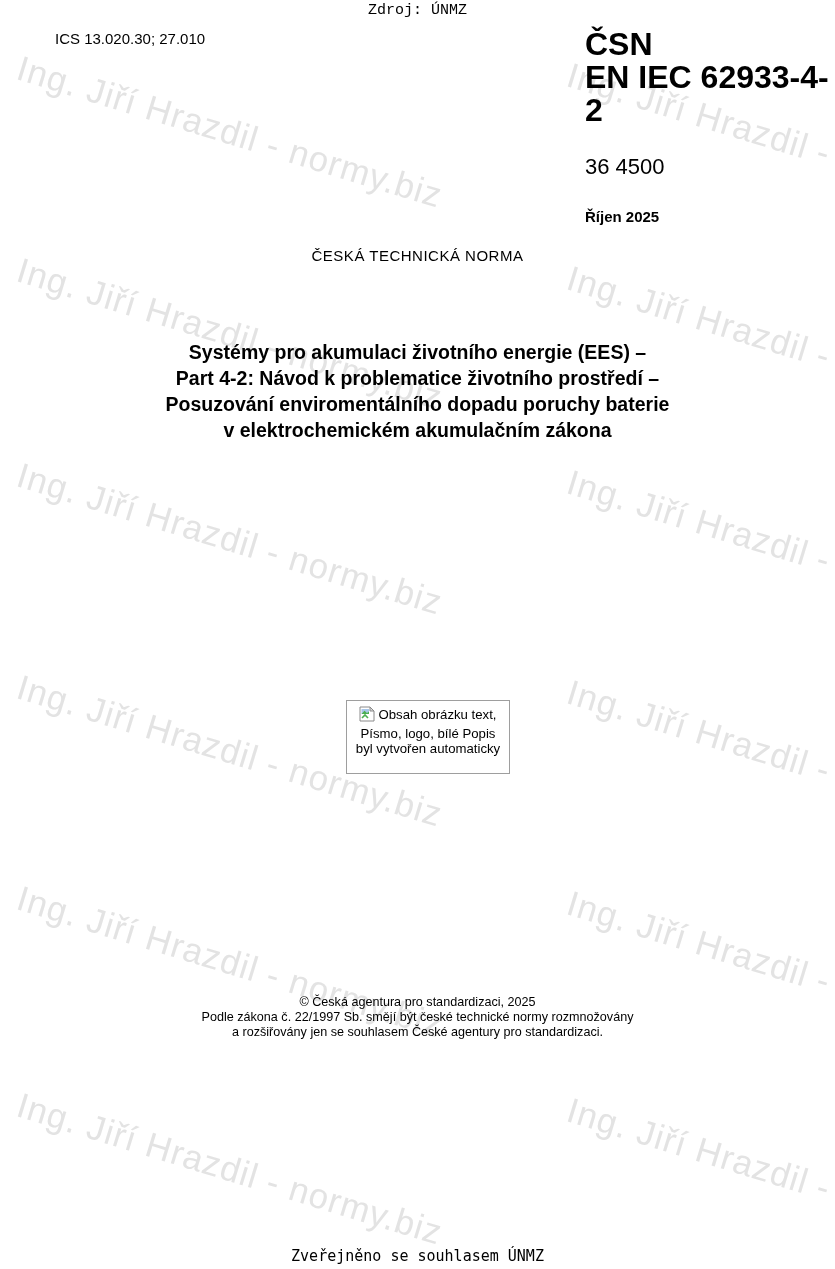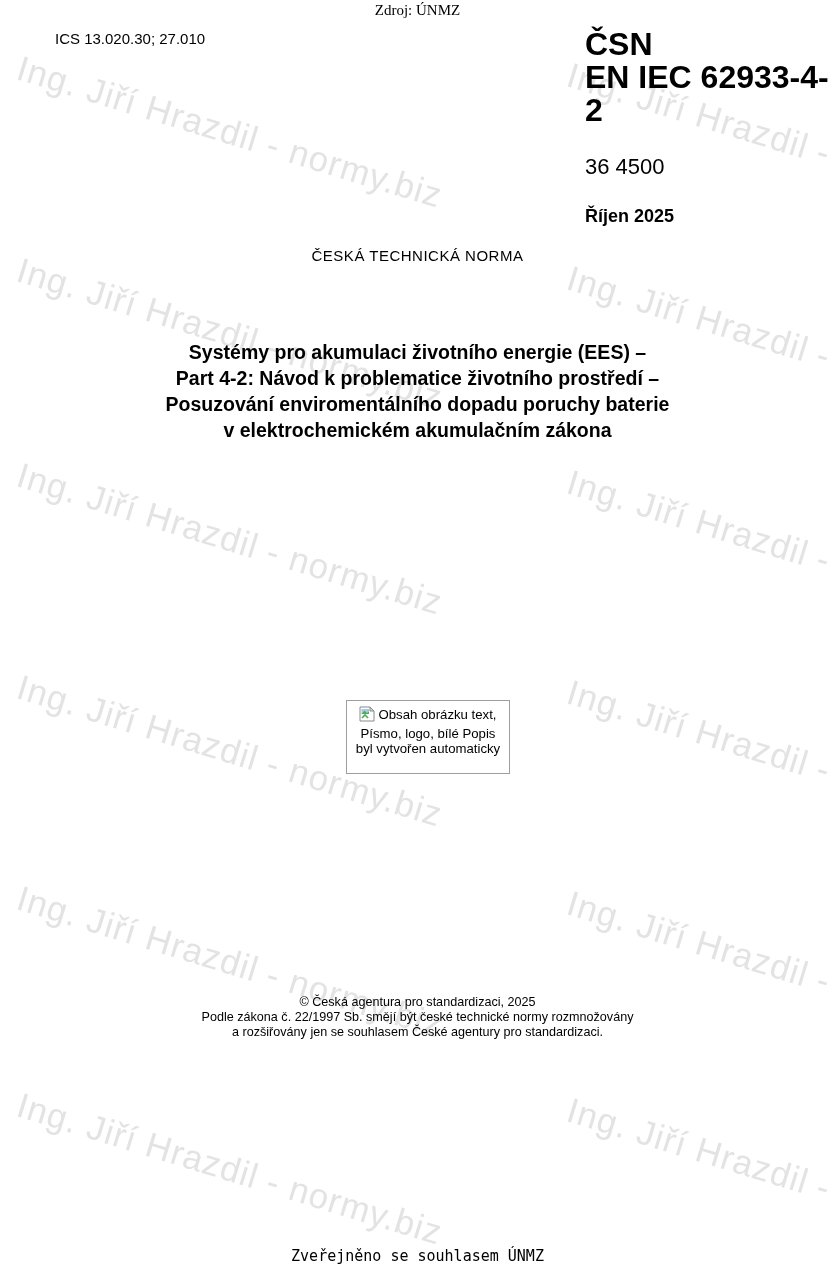--- a/index.html
+++ b/index.html
@@ -46,21 +46,21 @@
   .wm.r4 { left: 574px; top: 672px;  }
   .wm.r5 { left: 574px; top: 883px;  }
   .wm.r6 { left: 574px; top: 1090px; }
 
   
   .content { position: absolute; z-index: 2; }
 
   #source-line {
     left: 0; right: 0; top: 2px;
     text-align: center;
-    font-family: Liberation Serif, serif;
+    font-family: Liberation Mono, monospace;
     font-size: 15px;
   }
   #ics-line {
     left: 55px; top: 30px;
     font-size: 15px;
   }
   #designation-block {
     left: 585px; top: 28px;
     text-align: left;
   }
@@ -70,21 +70,21 @@
     line-height: 33px;
   }
   #class-number {
     margin-top: 27px;
     font-size: 22px;
     font-weight: normal;
     line-height: 26px;
   }
   #issue-date {
     margin-top: 27px;
-    font-size: 18px;
+    font-size: 15px;
     font-weight: bold;
     line-height: 19px;
   }
   #norm-heading {
     left: 0; right: 0; top: 247px;
     text-align: center;
     font-size: 15px;
     font-weight: normal;
     letter-spacing: 0.5px;
   }

